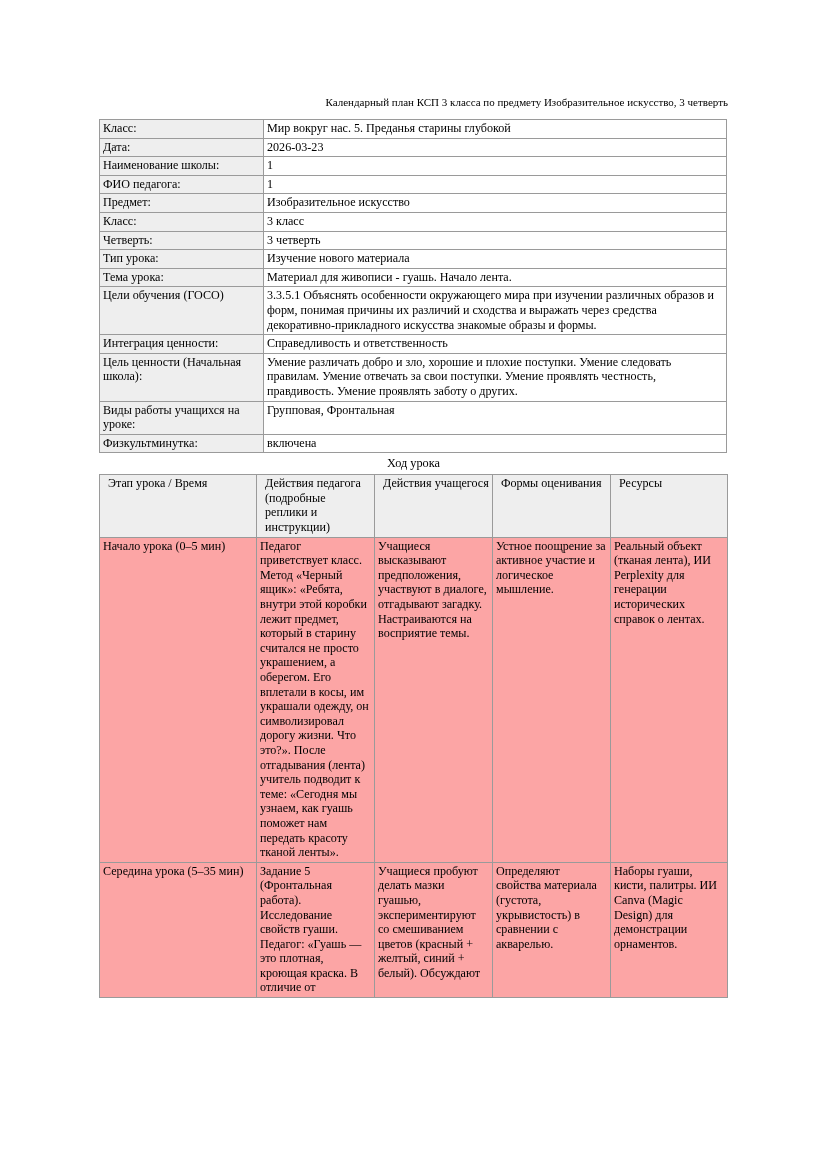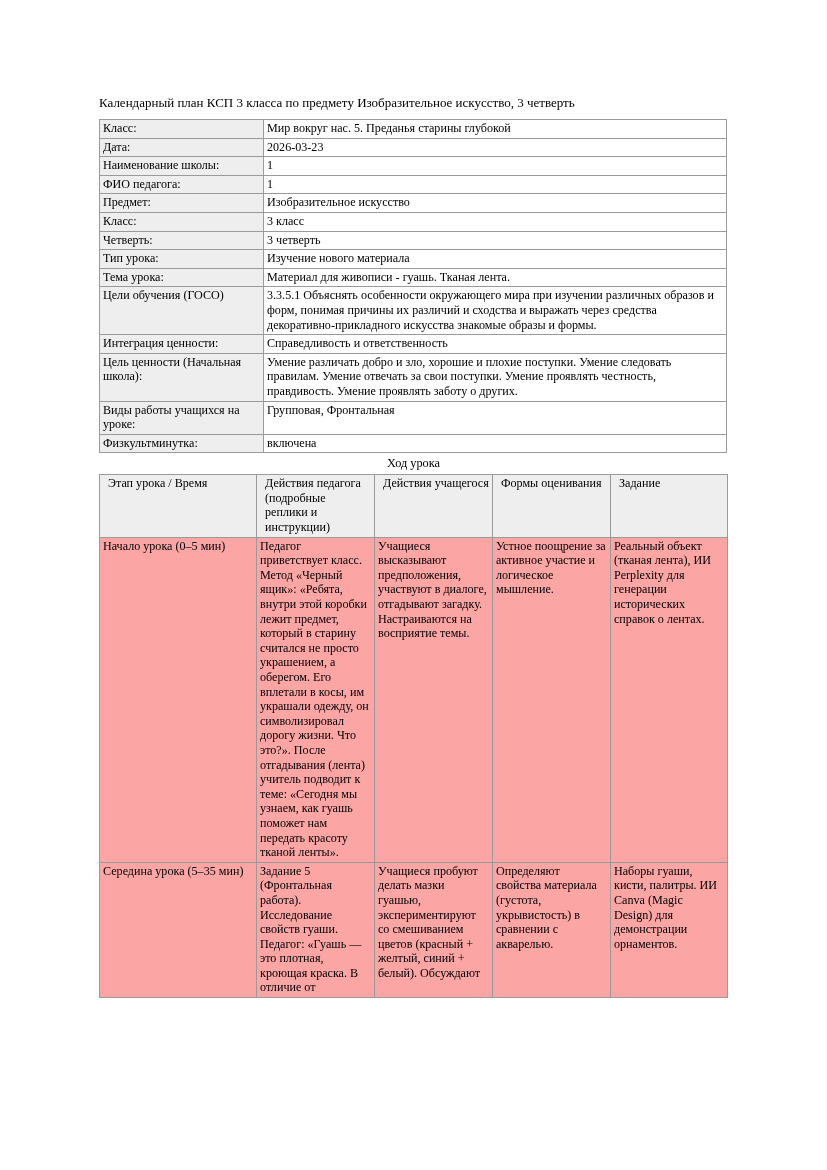--- a/index.html
+++ b/index.html
@@ -15,24 +15,25 @@
     overflow: hidden;
   }
   .page {
     position: relative;
     width: 827px;
     height: 1170px;
     box-sizing: border-box;
     padding: 95px 99px 0 99px;
   }
   .doc-title {
-    font-size: 13px;
+    font-size: 11px;
     line-height: 15px;
     margin: 0 0 9px 0;
     white-space: nowrap;
+    text-align: right;
   }
   table {
     border-collapse: collapse;
     width: 628px;
     table-layout: fixed;
   }
   table td {
     border: 1px solid #9a9a9a;
     vertical-align: top;
     font-size: 12.1px;
@@ -101,21 +102,21 @@
       <tr>
         <td class="label">Четверть:</td>
         <td class="value">3 четверть</td>
       </tr>
       <tr>
         <td class="label">Тип урока:</td>
         <td class="value">Изучение нового материала</td>
       </tr>
       <tr>
         <td class="label">Тема урока:</td>
-        <td class="value">Материал для живописи - гуашь. Тканая лента.</td>
+        <td class="value">Материал для живописи - гуашь. Начало лента.</td>
       </tr>
       <tr>
         <td class="label">Цели обучения (ГОСО)</td>
         <td class="value">3.3.5.1 Объяснять особенности окружающего мира при изучении различных образов и форм, понимая причины их различий и сходства и выражать через средства декоративно-прикладного искусства знакомые образы и формы.</td>
       </tr>
       <tr>
         <td class="label">Интеграция ценности:</td>
         <td class="value">Справедливость и ответственность</td>
       </tr>
       <tr>
@@ -142,21 +143,21 @@
         <col class="c3">
         <col class="c4">
         <col class="c5">
     </colgroup>
     <thead>
       <tr>
         <td>Этап урока / Время</td>
         <td>Действия педагога (подробные реплики и инструкции)</td>
         <td>Действия учащегося</td>
         <td>Формы оценивания</td>
-        <td>Задание</td>
+        <td>Ресурсы</td>
       </tr>
     </thead>
     <tbody>
       <tr>
         <td>Начало урока (0–5 мин)</td>
         <td>Педагог приветствует класс. Метод «Черный ящик»: «Ребята, внутри этой коробки лежит предмет, который в старину считался не просто украшением, а оберегом. Его вплетали в косы, им украшали одежду, он символизировал дорогу жизни. Что это?». После отгадывания (лента) учитель подводит к теме: «Сегодня мы узнаем, как гуашь поможет нам передать красоту тканой ленты».</td>
         <td>Учащиеся высказывают предположения, участвуют в диалоге, отгадывают загадку. Настраиваются на восприятие темы.</td>
         <td>Устное поощрение за активное участие и логическое мышление.</td>
         <td>Реальный объект (тканая лента), ИИ Perplexity для генерации исторических справок о лентах.</td>
       </tr>

